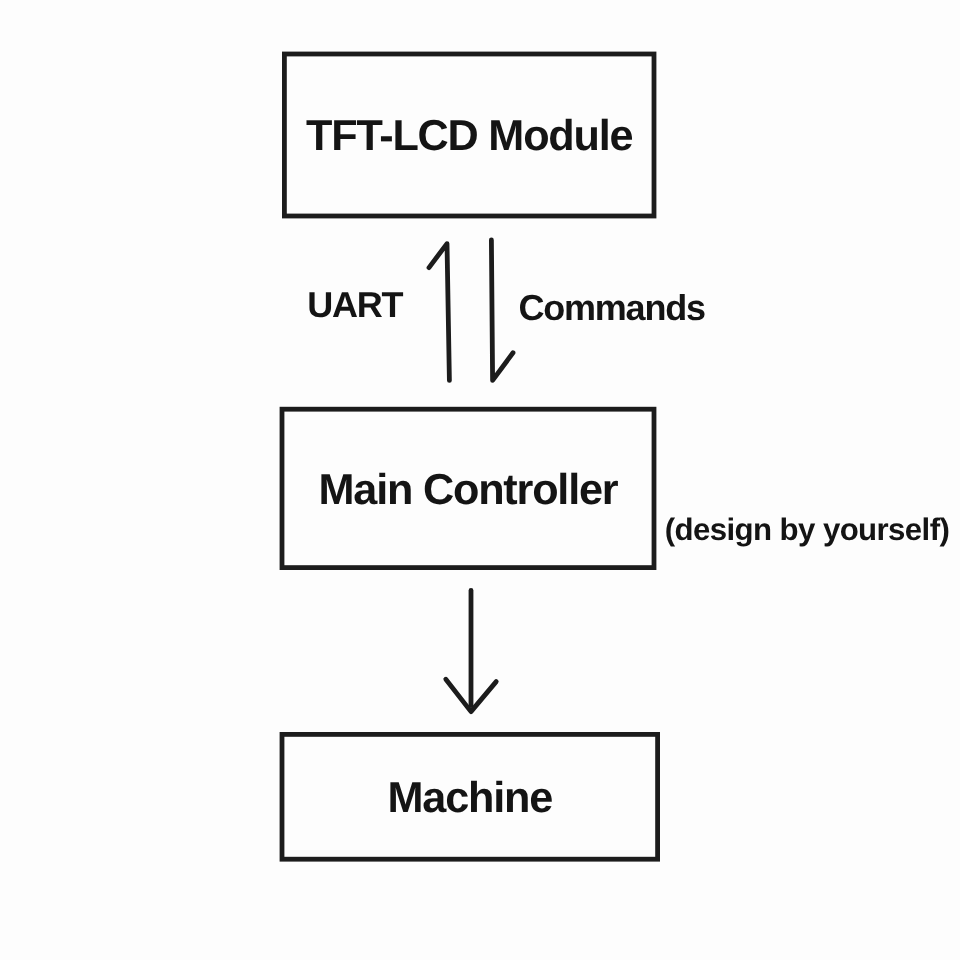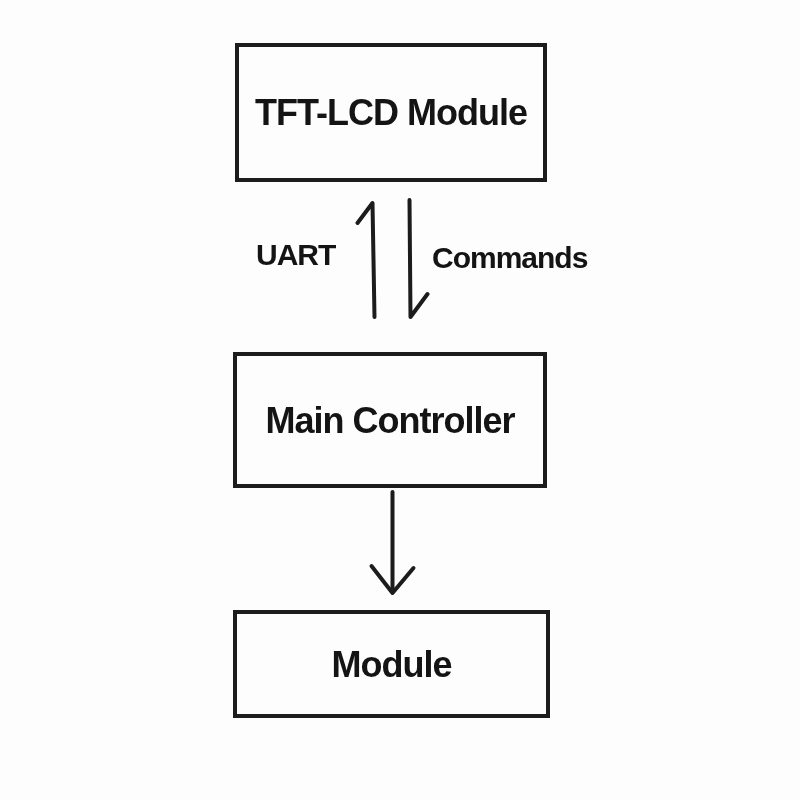--- a/index.html
+++ b/index.html
@@ -34,21 +34,21 @@
   }
   .node-line {
     font-weight: bold;
     font-size: 36px;
     line-height: 53px;
     letter-spacing: -1px;
     color: var(--text);
     white-space: nowrap;
   }
   .node-tft     { left: 235px; top: 43px;  width: 312px; height: 139px; }
-  .node-mcu     { left: 233px; top: 339px; width: 314px; height: 136px; margin-top: 13px; }
+  .node-mcu     { left: 233px; top: 339px; width: 314px; height: 136px; }
   .node-machine { left: 233px; top: 610px; width: 317px; height: 108px; }
   .edge-label {
     position: absolute;
     font-weight: bold;
     font-size: 30px;
     letter-spacing: -1px;
     color: var(--text);
     white-space: nowrap;
   }
   .label-uart     { left: 256px; top: 238px; }
@@ -102,18 +102,19 @@
   </div>
 
   <div class="edge-label label-commands">Commands</div>
 
   <div class="edge-label label-uart">UART</div>
 
   <div class="node node-mcu">
     <div class="node-line">Main Controller</div>
   </div>
 
+  <div class="annotation">(design by yourself)</div>
 
   <div class="node node-machine">
-    <div class="node-line">Module</div>
+    <div class="node-line">Machine</div>
   </div>
 
 </div>
 
 </body></html>

